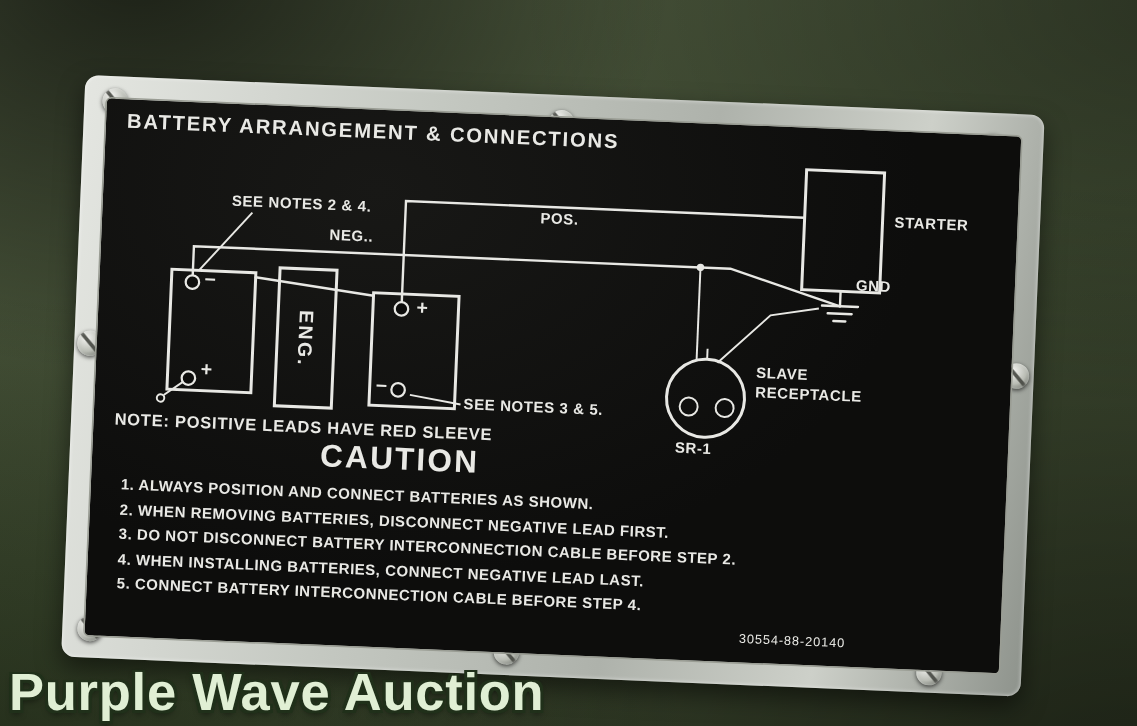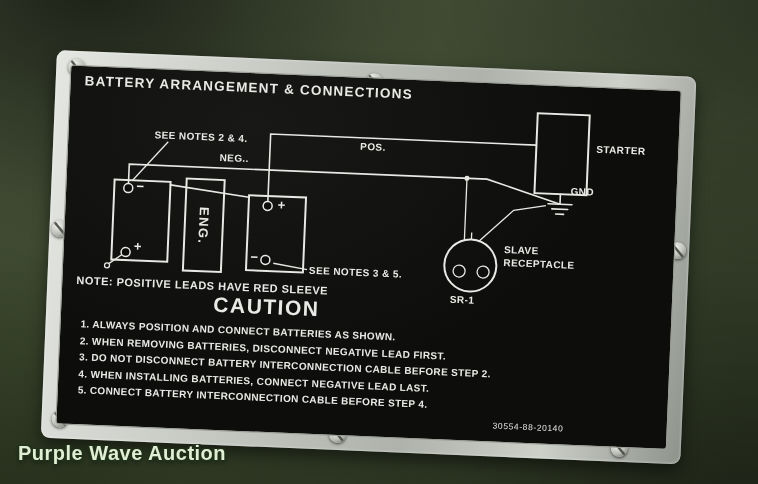--- a/index.html
+++ b/index.html
@@ -44,21 +44,21 @@
   .eng-box{position:absolute; left:120px; top:108px; width:38px; height:92px; display:flex; align-items:center; justify-content:center;}
   .eng-text{transform:rotate(90deg); font-weight:bold; font-size:13px; letter-spacing:1.5px; color:var(--plate_text,#e9e9e5);}
   .screw{
     position:absolute; width:17px; height:17px; border-radius:50%;
     background:
       linear-gradient(48deg, transparent 43%, rgba(70,72,66,0.9) 47%, rgba(70,72,66,0.9) 53%, transparent 57%),
       radial-gradient(circle at 35% 30%, #f4f4f1, #b9bcb4 55%, #70746c 85%, #4a4d46);
     box-shadow:0 1px 3px rgba(0,0,0,0.65), inset 0 0 2px rgba(255,255,255,0.5);
   }
   .watermark{
-    position:absolute; left:18px; top:442px; font-size:20px; font-weight:bold;
+    position:absolute; left:6px; top:442px; font-size:35px; font-weight:bold;
     letter-spacing:0.5px; color:var(--watermark_fill,#e0efd4);
     text-shadow:-2px -1px 0 var(--watermark_outline,#20301a), 2px -1px 0 var(--watermark_outline,#20301a),
                 -2px 2px 0 var(--watermark_outline,#20301a), 2px 2px 0 var(--watermark_outline,#20301a),
                 0 3px 4px rgba(0,0,0,0.5);
   }
 </style>
 </head>
 <body>
 
 <div>

